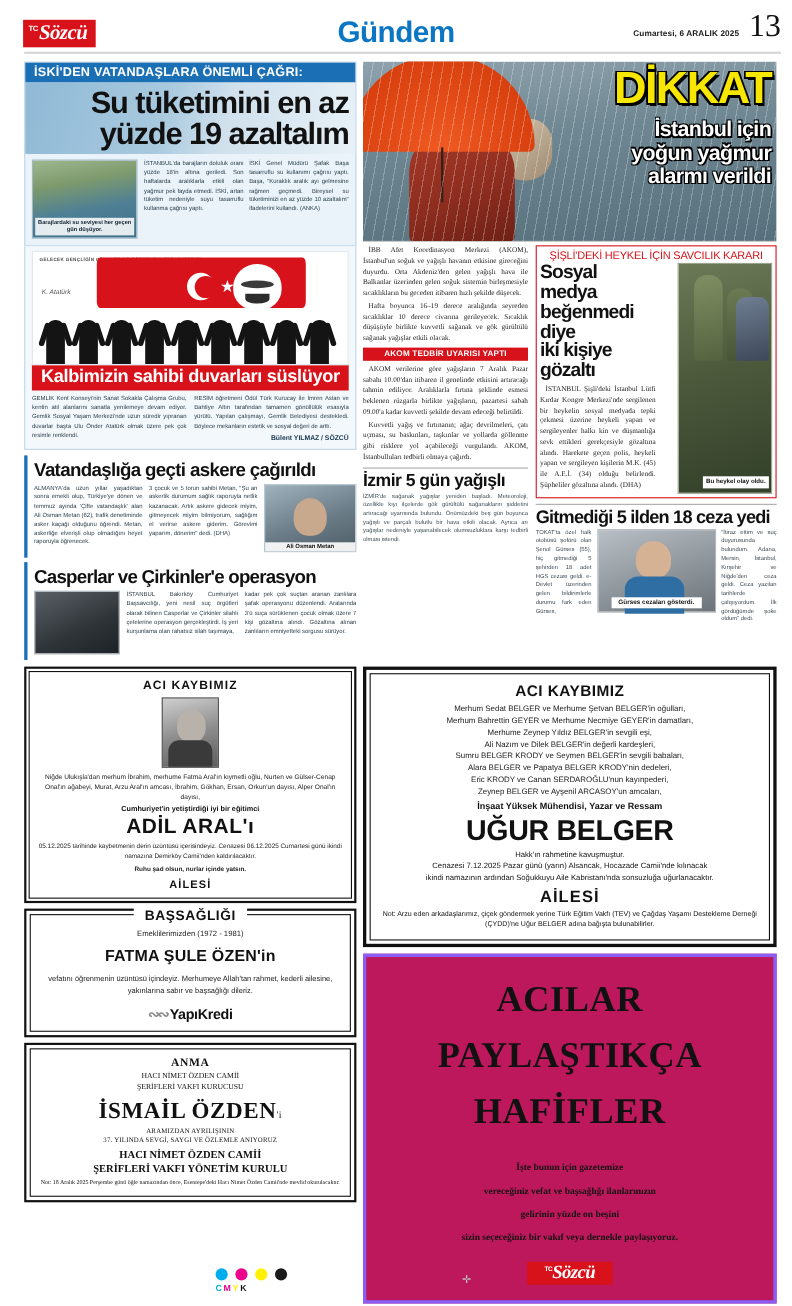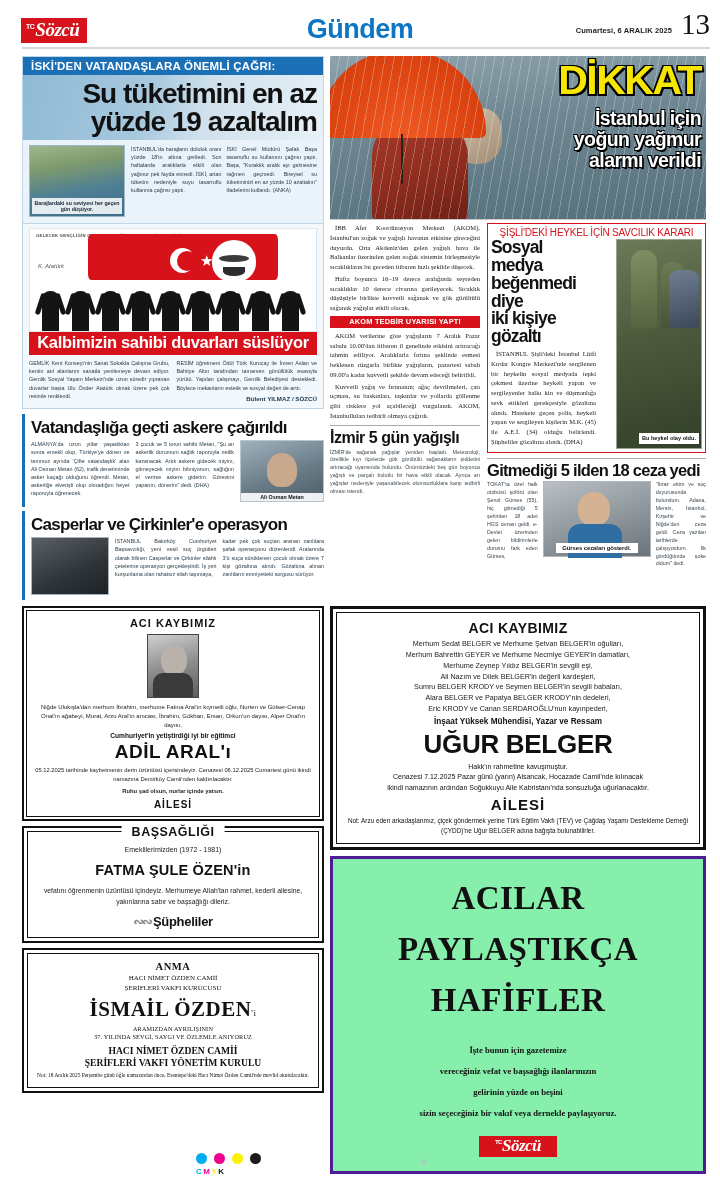--- a/index.html
+++ b/index.html
@@ -339,21 +339,21 @@
   .bo-inner { border:1px solid #111; padding:7px 10px 8px; }
   .bo-title { text-align:center; font-size:14px; font-weight:bold; letter-spacing:0.4px; }
   .bo-lines { text-align:center; font-size:7.2px; line-height:1.5; color:#1a1a1a; margin-top:3px; }
   .bo-role { text-align:center; font-size:8.2px; font-weight:bold; margin-top:2px; }
   .bo-name { text-align:center; font-size:26px; font-weight:bold; letter-spacing:-0.3px; margin:3px 0 2px; }
   .bo-small { text-align:center; font-size:7px; line-height:1.5; }
   .bo-family { text-align:center; font-size:15px; font-weight:bold; letter-spacing:1px; margin-top:3px; }
   .bo-note { text-align:center; font-size:6.4px; line-height:1.45; margin-top:3px; }
 
   
-  .ad-frame { border:3px solid #4c1d95; margin-top:6px; background:#86efac; padding:14px 12px 12px; }
+  .ad-frame { border:3px solid #8b5cf6; margin-top:6px; background:#be185d; padding:14px 12px 12px; }
   .ad-line {
     text-align:center; font-family:"Liberation Serif", serif;
     font-size:33px; font-weight:bold; letter-spacing:0.5px; line-height:1.55;
   }
   .ad-body { text-align:center; font-family:"Liberation Serif", serif;
     font-size:8.6px; font-weight:bold; line-height:2.45; margin-top:14px; color:#111; }
   .ad-logo {
     display:block; margin:12px auto 2px; width:78px; background:#d8121a; color:#fff;
     text-align:center; font-family:"Liberation Serif", serif; font-style:italic;
     font-weight:bold; font-size:17px; padding:0 3px 1px; letter-spacing:-0.5px;
@@ -551,21 +551,21 @@
           </div>
         </div>
 
         <div class="bs-frame">
           <div class="bs-inner">
             <div class="bs-title">BAŞSAĞLIĞI</div>
             <div class="bs-sub">Emeklilerimizden (1972 - 1981)</div>
             <div class="bs-name">FATMA ŞULE ÖZEN'in</div>
             <div class="bs-text">vefatını öğrenmenin üzüntüsü içindeyiz. Merhumeye Allah'tan rahmet, kederli ailesine, yakınlarına sabır ve başsağlığı dileriz.</div>
             <div class="bs-brand">
-              <span class="knot">∾∾</span><span>Şüpheliler</span>
+              <span class="knot">∾∾</span><span>YapıKredi</span>
             </div>
           </div>
         </div>
 
         <div class="an-frame">
           <div class="an-inner">
             <div class="an-title">ANMA</div>
             <div class="an-sub">HACI NİMET ÖZDEN CAMİİ</div>
             <div class="an-sub" style="margin-top:0">ŞERİFLERİ VAKFI KURUCUSU</div>
             <div class="an-name">
@@ -586,20 +586,21 @@
           <div class="bo-inner">
             <div class="bo-title">ACI KAYBIMIZ</div>
             <div class="bo-lines">
               <div>Merhum Sedat BELGER ve Merhume Şetvan BELGER'in oğulları,</div>
               <div>Merhum Bahrettin GEYER ve Merhume Necmiye GEYER'in damatları,</div>
               <div>Merhume Zeynep Yıldız BELGER'in sevgili eşi,</div>
               <div>Ali Nazım ve Dilek BELGER'in değerli kardeşleri,</div>
               <div>Sumru BELGER KRODY ve Seymen BELGER'in sevgili babaları,</div>
               <div>Alara BELGER ve Papatya BELGER KRODY'nin dedeleri,</div>
               <div>Eric KRODY ve Canan SERDAROĞLU'nun kayınpederi,</div>
+              <div>Zeynep BELGER ve Ayşenil ARCASOY'un amcaları,</div>
             </div>
             <div class="bo-role">İnşaat Yüksek Mühendisi, Yazar ve Ressam</div>
             <div class="bo-name">UĞUR BELGER</div>
             <div class="bo-small">Hakk'ın rahmetine kavuşmuştur.</div>
             <div class="bo-small">Cenazesi 7.12.2025 Pazar günü (yarın) Alsancak, Hocazade Camii'nde kılınacak</div>
             <div class="bo-small">ikindi namazının ardından Soğukkuyu Aile Kabristanı'nda sonsuzluğa uğurlanacaktır.</div>
             <div class="bo-family">AİLESİ</div>
             <div class="bo-note">Not: Arzu eden arkadaşlarımız, çiçek göndermek yerine Türk Eğitim Vakfı (TEV) ve Çağdaş Yaşamı Destekleme Derneği (ÇYDD)'ne Uğur BELGER adına bağışta bulunabilirler.</div>
           </div>
         </div>

